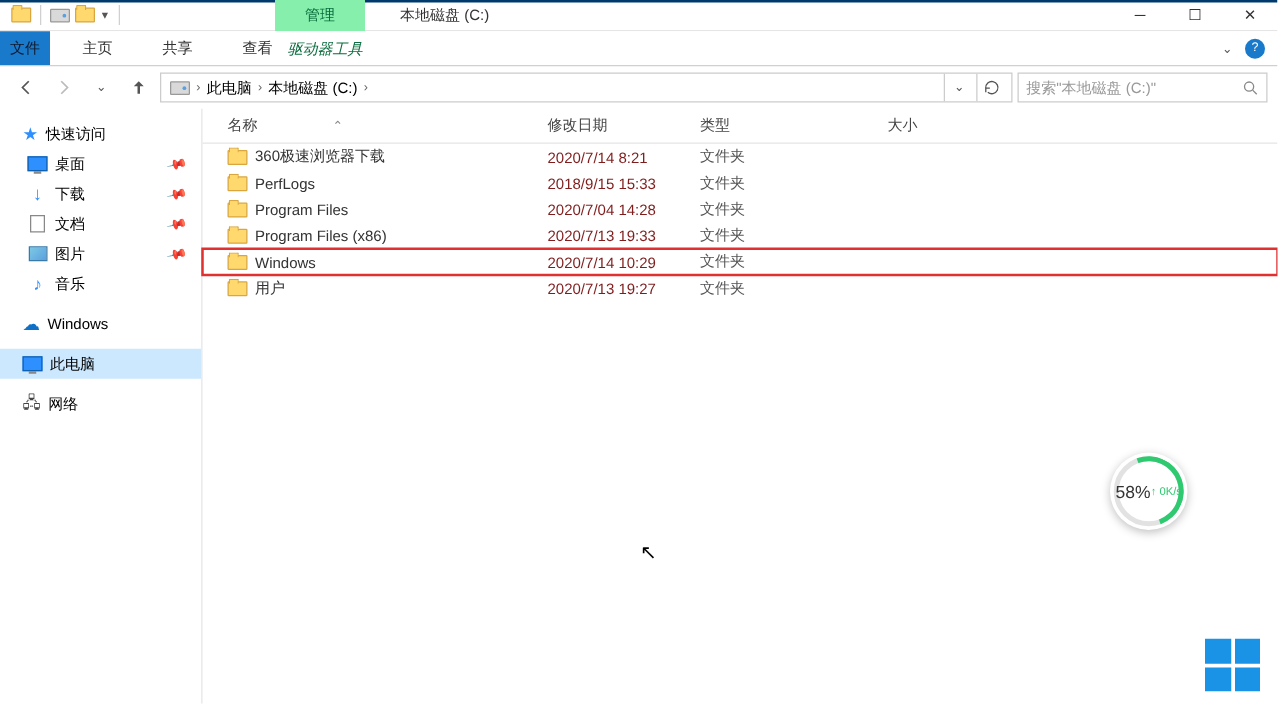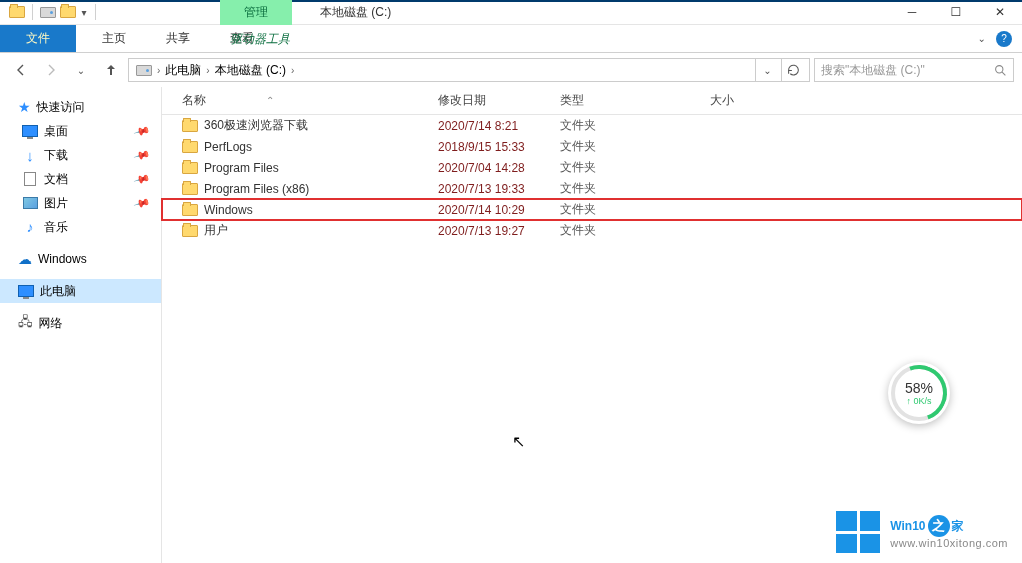--- a/index.html
+++ b/index.html
@@ -14,21 +14,21 @@
     .folder-glyph::before { content: ""; position: absolute; top: -3px; left: 0; width: 6px; height: 3px; background: #ffd96e; border: 1px solid #d9a640; border-bottom: none; border-radius: 1px 1px 0 0; }
     .titlebar-sep { width: 1px; height: 16px; background: #d0d0d0; margin: 0 4px; }
     .titlebar-dropdown { width: 10px; display: flex; align-items: center; justify-content: center; }
     .manage-tab { position: absolute; left: 220px; top: 0; height: 25px; padding: 0 24px; display: flex; align-items: center; color: #0a6d3e; background: #86efac; }
     .title-text { position: absolute; left: 320px; top: 0; height: 25px; display: flex; align-items: center; color: #333; }
     .window-controls { margin-left: auto; display: flex; height: 25px; }
     .win-btn { width: 44px; height: 25px; display: flex; align-items: center; justify-content: center; color: #333; }
     
     
     .ribbon { height: 28px; background: #fff; display: flex; align-items: stretch; border-bottom: 1px solid #d0d0d0; position: relative; }
-    .file-tab { width: 76px; background: #1979ca; color: #fef9c3; display: flex; align-items: center; justify-content: center; }
+    .file-tab { width: 40px; background: #1979ca; color: #0f172a; display: flex; align-items: center; justify-content: center; }
     .ribbon-tab { padding: 0 14px; display: flex; align-items: center; color: #333; margin-left: 12px; }
     .drive-tools { position: absolute; left: 220px; top: 0; height: 28px; padding: 0 10px; display: flex; align-items: center; color: #0a6d3e; font-style: italic; }
     .ribbon-right { margin-left: auto; display: flex; align-items: center; padding-right: 10px; gap: 10px; }
     .chevron-down-sm { font-size: 10px; color: #555; }
     .help-icon { width: 16px; height: 16px; border-radius: 50%; background: #1979ca; color: #fff; display: flex; align-items: center; justify-content: center; font-size: 10px; }
     
     
     .addr-row { height: 34px; display: flex; align-items: center; padding: 4px 8px; gap: 4px; background: #fff; }
     .nav-btn { width: 26px; height: 26px; display: flex; align-items: center; justify-content: center; color: #888; border-radius: 2px; }
     .nav-btn.enabled { color: #333; }
@@ -61,21 +61,21 @@
     
     .file-row { height: 21px; display: flex; align-items: center; padding-left: 20px; color: #333; }
     .file-row .cell-name { width: 256px; display: flex; align-items: center; gap: 6px; }
     .file-row .cell-date { width: 122px; color: #7f1d1d; }
     .file-row .cell-type { width: 118px; color: #555; }
     .file-row.highlighted { outline: 2px solid #e03030; outline-offset: -1px; }
     
     .cursor { position: absolute; left: 350px; top: 345px; font-size: 16px; color: #000; }
     
     
-    .speed-widget { position: absolute; right: 72px; top: 362px; width: 62px; height: 62px; border-radius: 50%; background: #fff; box-shadow: 0 2px 8px rgba(0,0,0,0.25); display: flex; flex-direction: column; align-items: center; justify-content: center; }
+    .speed-widget { position: absolute; right: 72px; top: 362px; width: 62px; height: 62px; border-radius: 50%; background: #fff; box-shadow: 0 2px 8px rgba(0,0,0,0.25); display: flex; flex-direction: row; align-items: center; justify-content: center; }
     .speed-ring { position: absolute; inset: 3px; border-radius: 50%; border: 4px solid #e2e2e2; }
     .speed-ring::before { content: ""; position: absolute; inset: -4px; border-radius: 50%; border: 4px solid transparent; border-top-color: #2fc970; border-right-color: #2fc970; transform: rotate(25deg); }
     .speed-pct { font-size: 14px; color: #333; z-index: 1; }
     .speed-sub { font-size: 9px; color: #2fc970; z-index: 1; }
     
     .watermark { position: absolute; right: 14px; bottom: 10px; display: flex; align-items: center; gap: 10px; }
     .wm-logo { width: 44px; height: 42px; display: grid; grid-template-columns: 1fr 1fr; grid-template-rows: 1fr 1fr; gap: 3px; }
     .wm-logo div { background: #1a93e6; }
     .wm-text { display: flex; flex-direction: column; }
     .wm-main { font-size: 24px; font-weight: bold; color: #1a93e6; display: flex; align-items: center; }
@@ -329,21 +329,13 @@
   <div class="speed-sub">↑ 0K/s</div>
 </div>
 
 <div class="watermark">
   <div class="wm-logo">
       <div></div>
       <div></div>
       <div></div>
       <div></div>
     </div>
-  <div class="wm-text">
-    <div class="wm-main">
-      <span>Win10</span>
-        <span class="wm-zhi">之</span>
-        <span>家</span>
-    </div>
-    <div class="wm-url">www.win10xitong.com</div>
-  </div>
 </div>
 
 </body></html>

